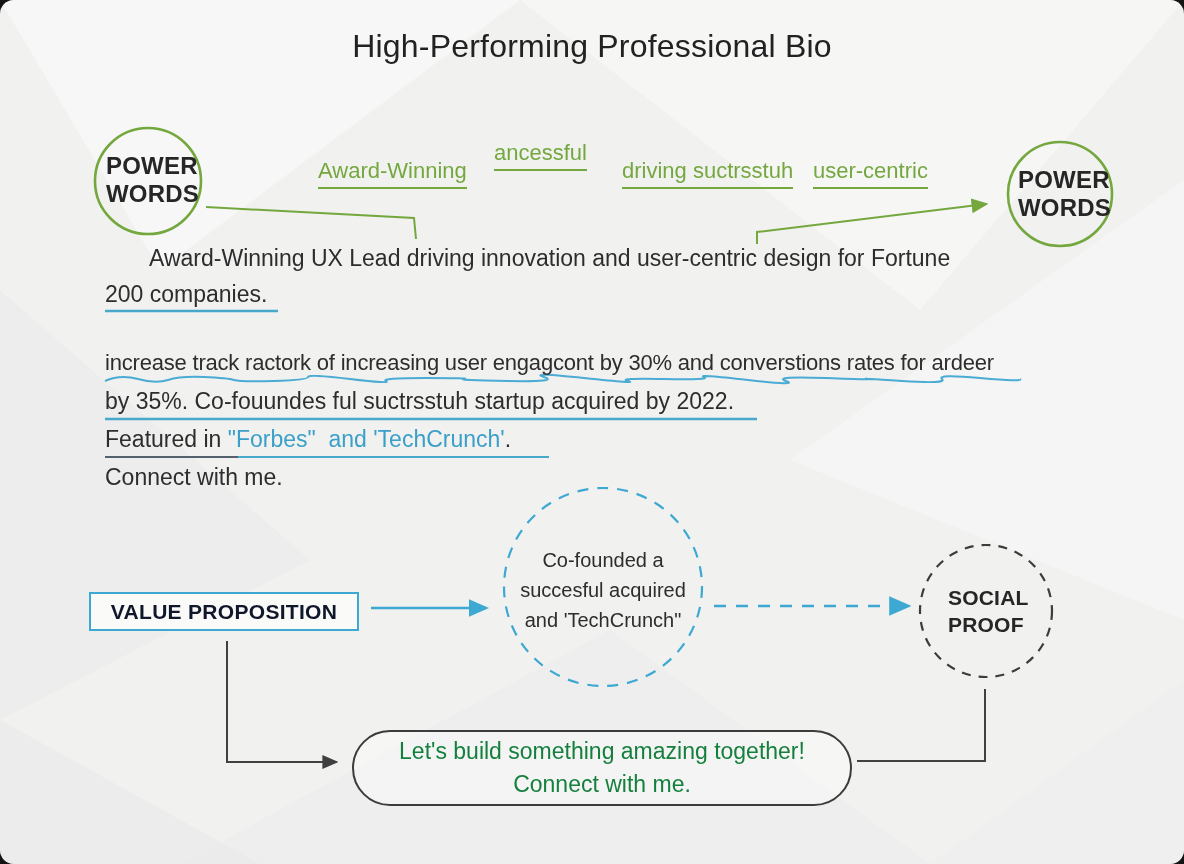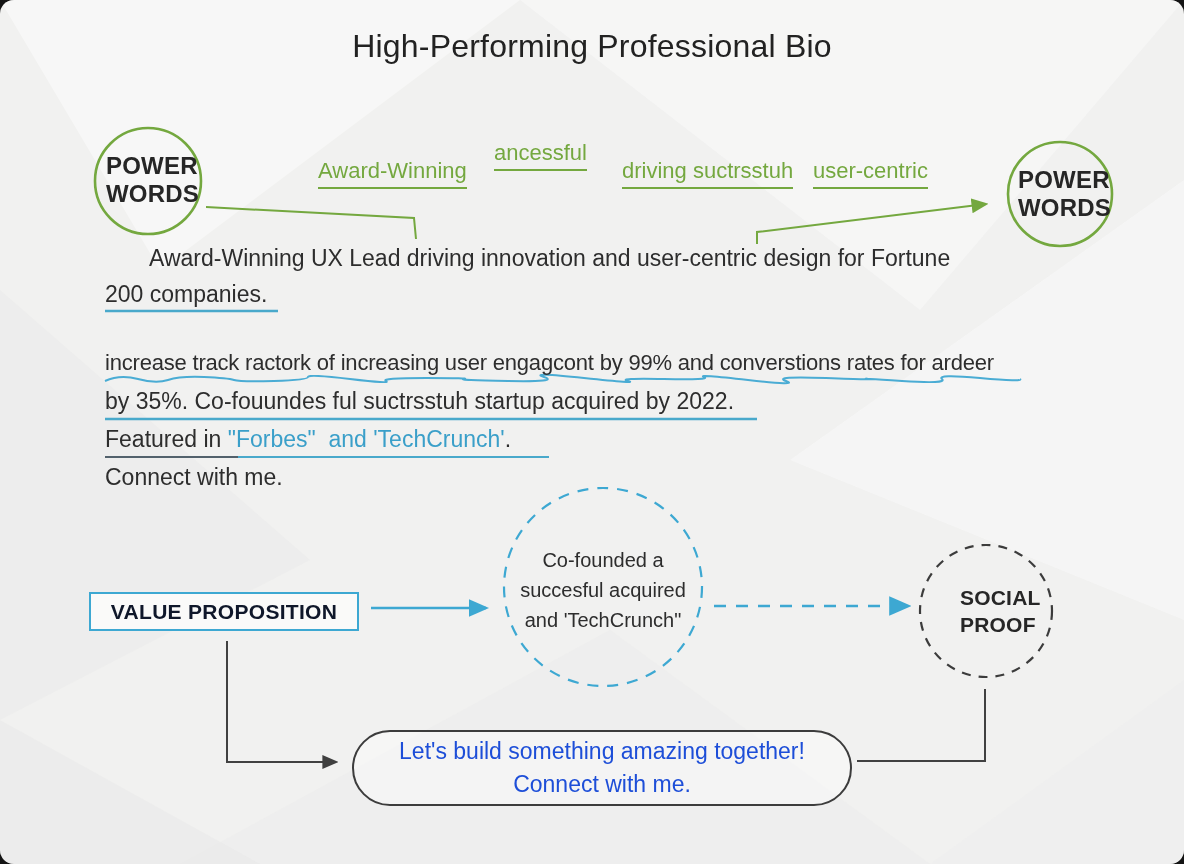--- a/index.html
+++ b/index.html
@@ -29,21 +29,21 @@
 
   .badge-label {
     font-weight: bold;
     color: #262626;
     line-height: 28px;
     font-size: 24px;
     letter-spacing: 0.2px;
   }
   .badge-left  { left: 106px; top: 152px; width: 96px; }
   .badge-right { left: 1018px; top: 166px; width: 96px; }
-  .badge-social { left: 948px; top: 584px; width: 90px; font-size: 21px; line-height: 27px; margin-left: 12px; }
+  .badge-social { left: 948px; top: 584px; width: 90px; font-size: 21px; line-height: 27px; }
 
   .power-word {
     font-size: 22px;
     color: #74a83f;
     border-bottom: 2px solid #74a83f;
     padding-bottom: 3px;
     white-space: nowrap;
   }
   .pw0 { left: 278px; top: 158px; margin-left: 40px; }
   .pw1 { left: 494px; top: 140px; }
@@ -84,21 +84,21 @@
   }
 
   .cta-pill {
     left: 352px; top: 730px;
     width: 500px; height: 76px;
     border: 2px solid #3c3c3c;
     border-radius: 40px;
     background: rgba(250,250,249,0.55);
     display: flex; flex-direction: column; align-items: center; justify-content: center;
     font-size: 23px; line-height: 33px;
-    color: #1d4ed8;
+    color: #15803d;
     text-align: center;
   }
 </style>
 </head>
 <body>
 
 <div class="canvas">
 
   <svg class="overlay" width="1184" height="864" viewBox="0 0 1184 864">
     <defs>
@@ -149,21 +149,21 @@
   <div class="abs badge-label badge-left">POWER WORDS</div>
   <div class="abs badge-label badge-right">POWER WORDS</div>
 
   <span class="abs power-word pw0">Award-Winning</span>
   <span class="abs power-word pw1">ancessful</span>
   <span class="abs power-word pw2">driving suctrsstuh</span>
   <span class="abs power-word pw3">user-centric</span>
 
   <div class="abs bio-line bl1">Award-Winning UX Lead driving innovation and user-centric design for Fortune</div>
   <div class="abs bio-line bl2">200 companies.</div>
-  <div class="abs bio-line bl3">increase track ractork of increasing user engagcont by 99% and converstions rates for ardeer</div>
+  <div class="abs bio-line bl3">increase track ractork of increasing user engagcont by 30% and converstions rates for ardeer</div>
   <div class="abs bio-line bl4">by 35%. Co-fouundes ful suctrsstuh startup acquired by 2022.</div>
   <div class="abs bio-line bl5"><span>Featured in </span><span class="blue-text">"Forbes"  and 'TechCrunch'</span><span>.</span></div>
   <div class="abs bio-line bl6">Connect with me.</div>
 
   <div class="abs value-box">
     <span>VALUE PROPOSITION</span>
   </div>
 
   <div class="abs callout-text">
     <div>Co-founded a</div>

